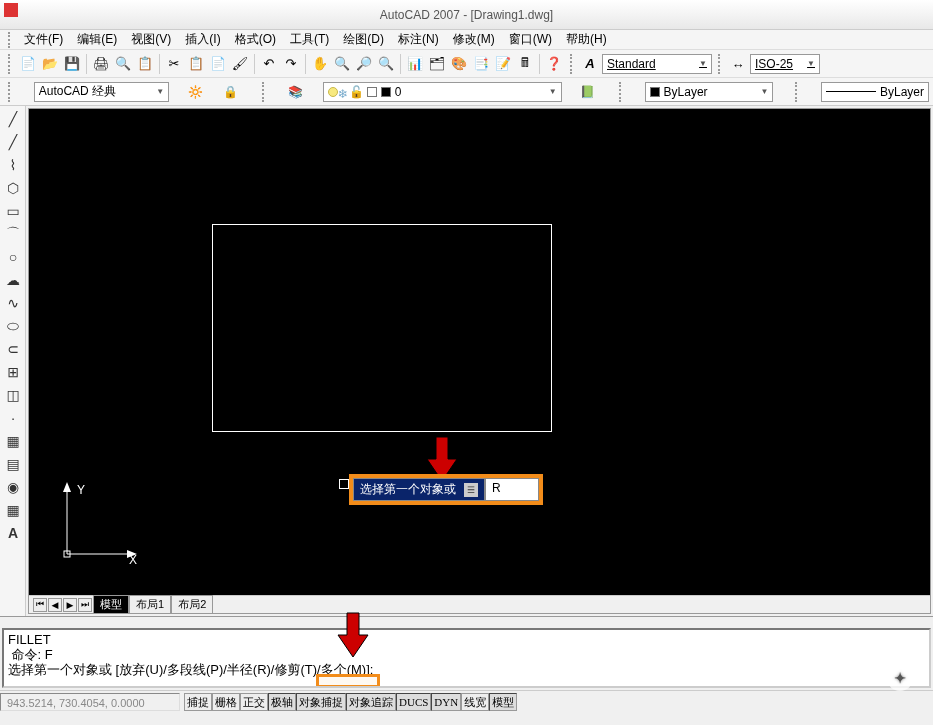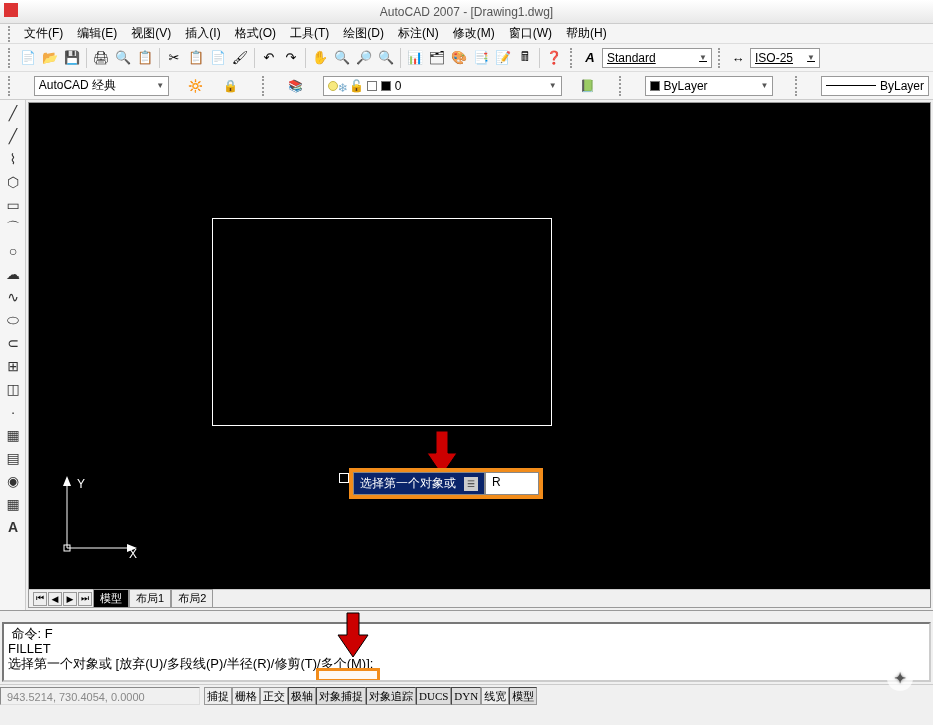--- a/index.html
+++ b/index.html
@@ -1,18 +1,18 @@
 <!DOCTYPE html>
 <html><head>
 <meta charset="utf-8">
 <style>
 * { margin: 0; padding: 0; box-sizing: border-box; font-family: "Microsoft YaHei", "SimSun", Arial, sans-serif; }
 body { width: 933px; height: 725px; background: #f0f0f0; overflow: hidden; position: relative; font-size: 12px; }
 
-.title-bar { height: 24px; background: linear-gradient(#fff, #e8e8e8); border-bottom: 1px solid #ccc; display: flex; align-items: center; justify-content: center; color: #555; }
+.title-bar { height: 30px; background: linear-gradient(#fff, #e8e8e8); border-bottom: 1px solid #ccc; display: flex; align-items: center; justify-content: center; color: #555; }
 .title-bar .icon { position: absolute; left: 4px; top: 3px; width: 14px; height: 14px; background: #d33; }
 
 .menu-bar { height: 20px; background: #f5f5f5; display: flex; align-items: center; padding: 0 4px; gap: 2px; border-bottom: 1px solid #ddd; }
 .menu-bar .mi { padding: 2px 6px; cursor: pointer; }
 .menu-bar .grip { width: 4px; height: 16px; border-left: 2px dotted #999; margin: 0 4px; }
 
 .toolbar { height: 28px; background: #f5f5f5; display: flex; align-items: center; padding: 0 4px; gap: 2px; border-bottom: 1px solid #ddd; }
 .toolbar .tb { width: 20px; height: 20px; border: 1px solid transparent; display: flex; align-items: center; justify-content: center; cursor: pointer; font-size: 13px; }
 .toolbar .sep { width: 1px; height: 20px; background: #ccc; margin: 0 2px; }
 .toolbar .grip { width: 4px; height: 20px; border-left: 2px dotted #999; margin: 0 4px; }
@@ -50,21 +50,21 @@
 .layout-tabs .tab { padding: 1px 6px; border: 1px solid #999; background: #eee; cursor: pointer; }
 .layout-tabs .tab.active { background: #000; color: #fff; }
 
 .scroll-gap { height: 10px; background: #f0f0f0; border-top: 1px solid #999; }
 
 .cmd-window { height: 60px; background: #fff; border: 2px inset #ccc; margin: 2px; padding: 2px 4px; font-family: "SimSun", monospace; font-size: 13px; line-height: 15px; position: relative; overflow: hidden; }
 .cmd-window .line { white-space: pre; }
 .cmd-window .hl { position: absolute; left: 312px; top: 44px; width: 64px; height: 14px; border: 3px solid #f28c1a; background: rgba(242,140,26,0.05); }
 
 .status-bar { height: 22px; background: #f0f0f0; border-top: 1px solid #ccc; display: flex; align-items: center; font-size: 11px; }
-.status-bar .coord { width: 200px; padding: 0 6px; border: 1px inset #ddd; height: 18px; line-height: 18px; color: #888; margin-right: 4px; }
+.status-bar .coord { width: 180px; padding: 0 6px; border: 1px inset #ddd; height: 18px; line-height: 18px; color: #888; margin-right: 4px; }
 .status-bar .btn { padding: 0 2px; border: 1px solid #999; background: #eee; margin: 0 0px; height: 18px; line-height: 16px; cursor: pointer; font-family: "SimSun"; }
 .status-bar .btn.on { background: #ddd; border-style: inset; }
 
 .watermark { position: absolute; right: 20px; bottom: 34px; color: rgba(255,255,255,0.85); font-size: 20px; font-style: italic; font-weight: bold; text-shadow: 0 0 3px rgba(0,0,0,0.5); display: flex; align-items: center; gap: 8px; pointer-events:none;}
 .watermark .wicon { width: 26px; height: 26px; border-radius: 50%; background: rgba(255,255,255,0.7); color: #555; display: flex; align-items: center; justify-content: center; font-size: 14px; font-style: normal; }
 
 .bulb { width:10px; height:10px; background:#f7e97f; border-radius:50%; display:inline-block; border:1px solid #c9b94a;}
 .snow { width:10px;height:10px;display:inline-block;color:#7ac;}
 .sq0 { width:10px;height:10px;border:1px solid #777;display:inline-block;}
 .sq0.b { background:#000;}
@@ -240,22 +240,22 @@
 
 <div class="scroll-gap"></div>
 
 <div class="arrow-red" style="left:338px; top:613px; z-index:5;">
   <svg width="30" height="44">
       <path d="M9 0 h12 v22 h9 L15 44 L0 22 h9 Z" fill="#cc0000" stroke="#000" stroke-width="1"></path>
     </svg>
 </div>
 
 <div class="cmd-window">
+  <div class="line">FILLET</div>
   <div class="line"> 命令: F</div>
-  <div class="line">FILLET</div>
   <div class="line">选择第一个对象或 [放弃(U)/多段线(P)/半径(R)/修剪(T)/多个(M)]:</div>
   <div class="hl"></div>
 </div>
 
 <div class="status-bar">
   <div class="coord">943.5214, 730.4054, 0.0000</div>
   <span class="btn">捕捉</span>
   <span class="btn">栅格</span>
   <span class="btn">正交</span>
   <span class="btn on">极轴</span>

